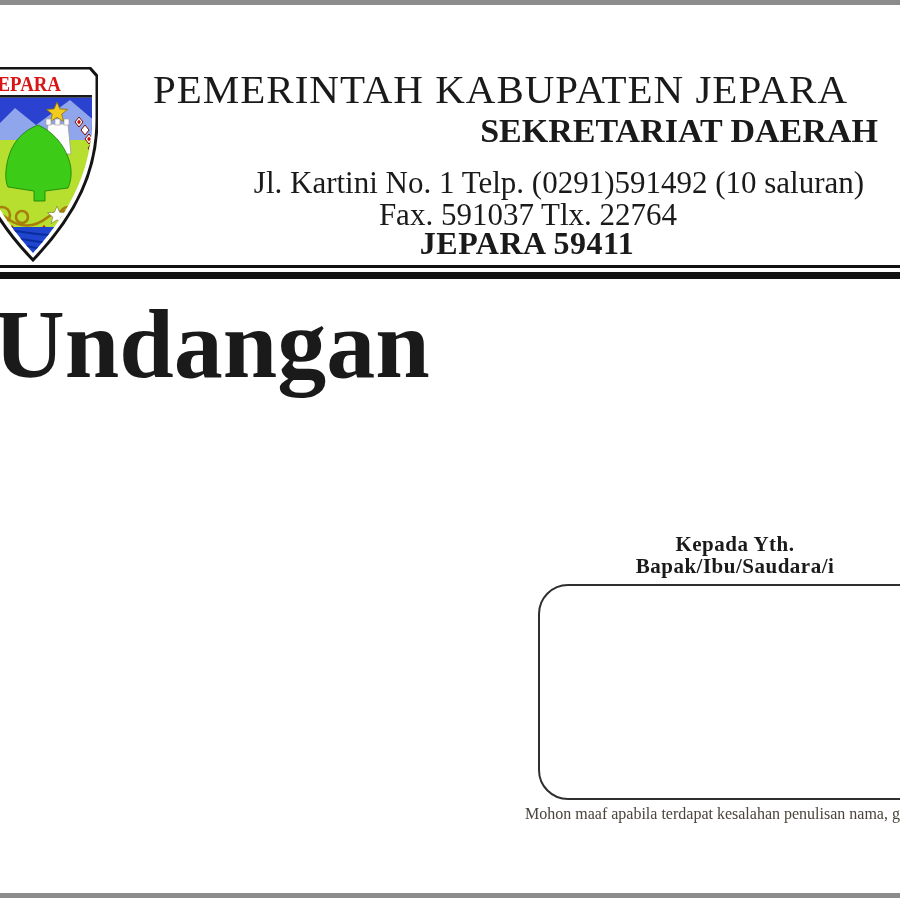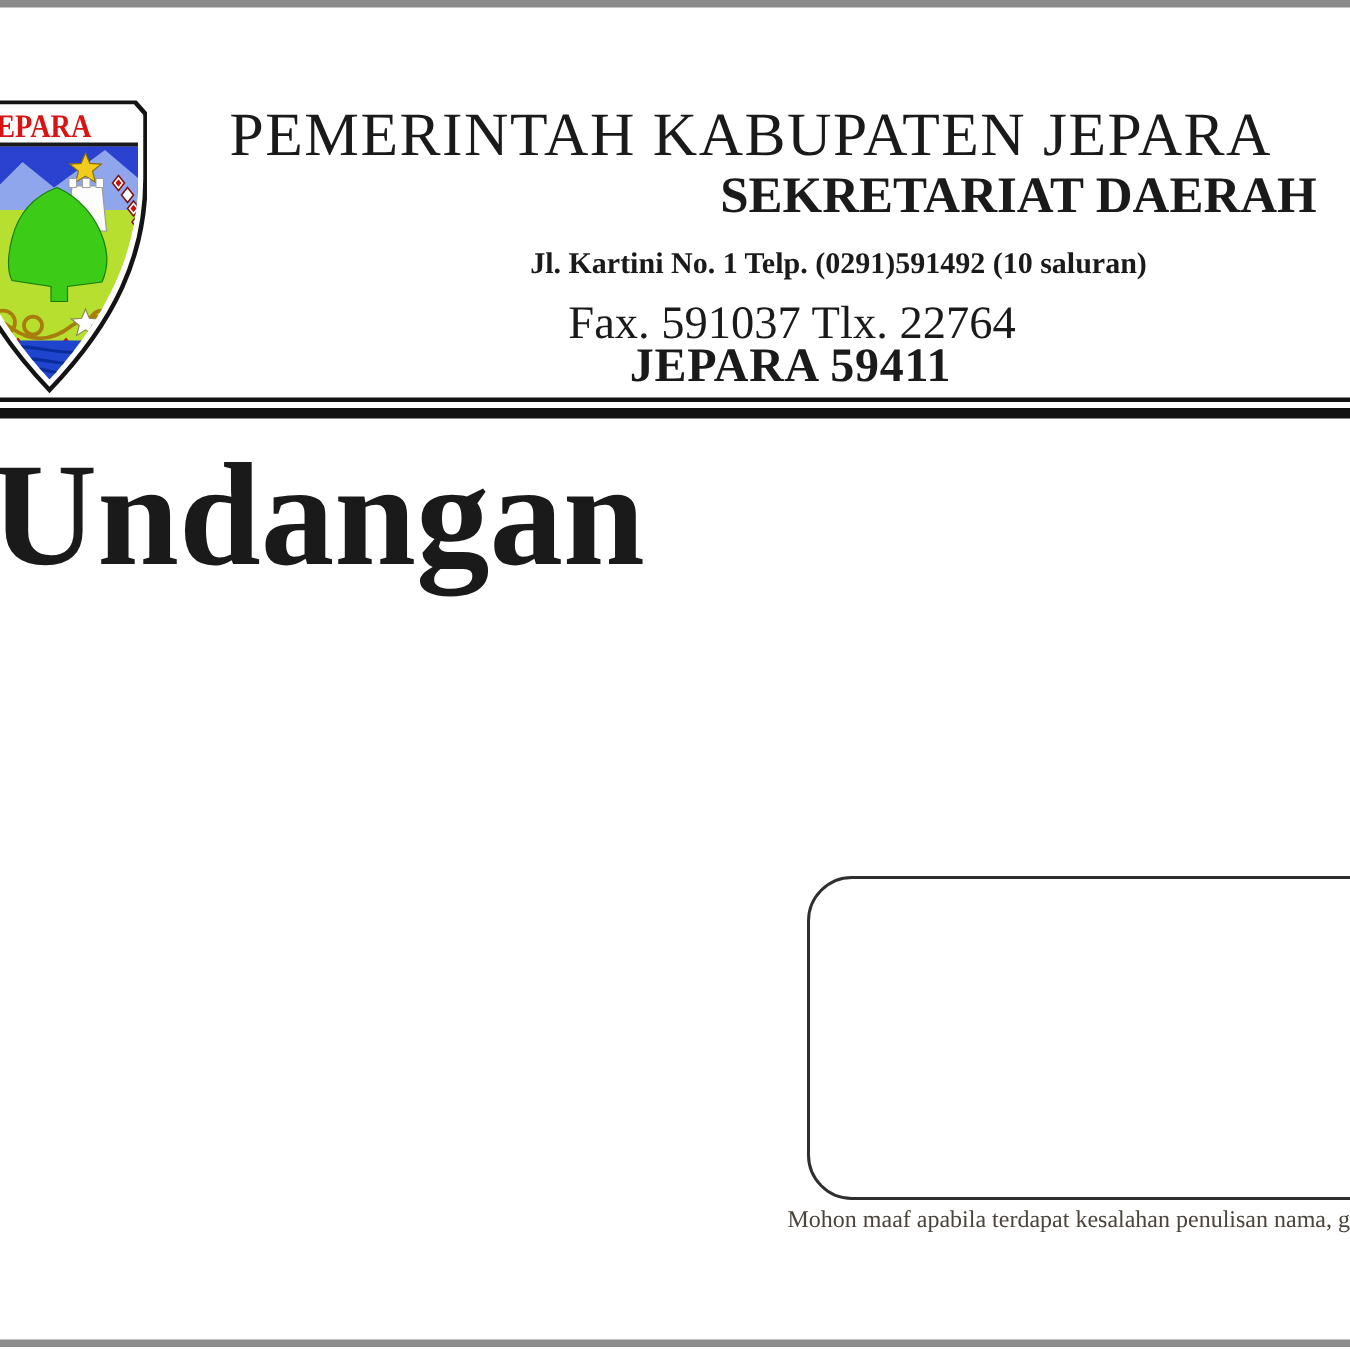--- a/index.html
+++ b/index.html
@@ -16,21 +16,21 @@
   .centered { transform: translateX(-50%); }
 
   
   .frame-bar { left: 0; width: 900px; height: 5px; background: #8c8c8c; }
   #frame-top { top: 0; }
   #frame-bottom { top: 893px; }
 
   
   #gov-line   { left: 153px; top: 65px;  font-size: 41px; font-weight: normal; letter-spacing: 1px; }
   #dept-line  { left: 635px; top: 112px; font-size: 34px; font-weight: bold; margin-left: 44px; }
-  #addr-line  { left: 559px; top: 165px; font-size: 20px; font-weight: bold; }
+  #addr-line  { left: 559px; top: 165px; font-size: 31px; }
   #fax-line   { left: 528px; top: 197px; font-size: 31px; }
   #city-line  { left: 527px; top: 225px; font-size: 32px; font-weight: bold; letter-spacing: 0.5px; }
 
   
   .rule { left: 0; width: 900px; background: #111111; }
   #rule-thin  { top: 265px; height: 3px; }
   #rule-thick { top: 272px; height: 7px; }
 
   
   #doc-title { left: -6px; top: 295px; font-size: 98px; font-weight: bold; line-height: 1; }
@@ -145,18 +145,22 @@
   <div id="dept-line" class="abs nowrap centered">SEKRETARIAT DAERAH</div>
   <div id="addr-line" class="abs nowrap centered">Jl. Kartini No. 1 Telp. (0291)591492 (10 saluran)</div>
   <div id="fax-line" class="abs nowrap centered">Fax. 591037 Tlx. 22764</div>
   <div id="city-line" class="abs nowrap centered">JEPARA 59411</div>
 
   <div id="rule-thin" class="abs rule"></div>
   <div id="rule-thick" class="abs rule"></div>
 
   <div id="doc-title" class="abs nowrap">Undangan</div>
 
+  <div id="recipient-labels" class="abs centered">
+    <div>Kepada Yth.</div>
+    <div>Bapak/Ibu/Saudara/i</div>
+  </div>
 
   <div id="name-box" class="abs"></div>
 
   <div id="footer-note" class="abs nowrap">Mohon maaf apabila terdapat kesalahan penulisan nama, gelar &amp; alamat</div>
 
 </div>
 
 </body></html>

